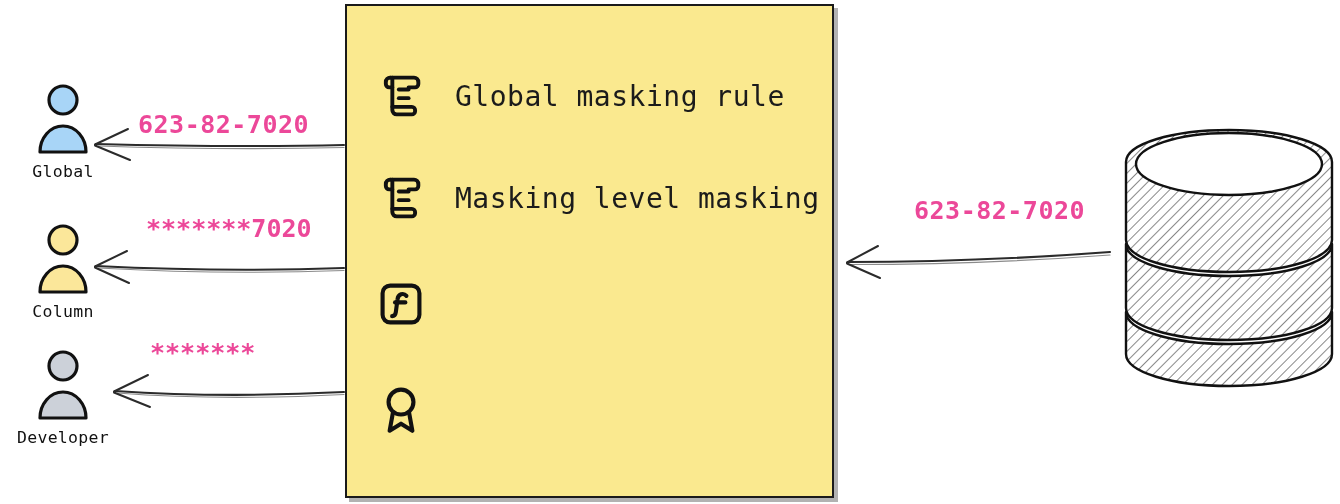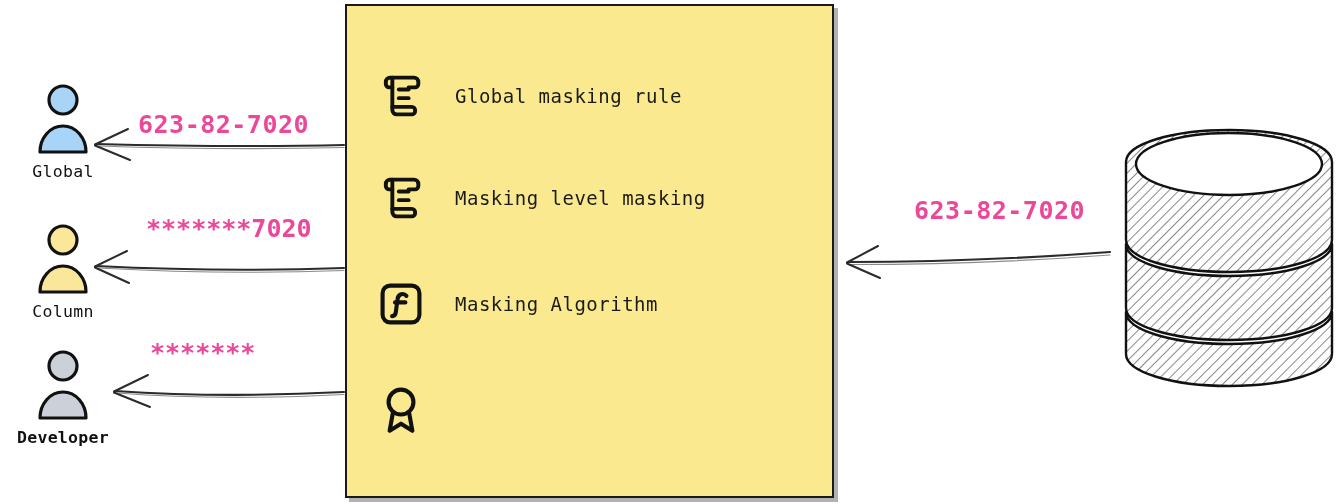--- a/index.html
+++ b/index.html
@@ -48,21 +48,21 @@
     height: 60px;
   }
   .panel-row .row-icon {
     width: 52px;
     height: 52px;
     flex: 0 0 52px;
     display: block;
   }
   .panel-row .row-label {
     font-family: "DejaVu Sans Mono", monospace;
-    font-size: 19px;
+    font-size: 28px;
     letter-spacing: 0.5px;
     color: #1b1b1b;
     white-space: nowrap;
   }
 
   
   .persona {
     position: absolute;
     width: 118px;
     text-align: center;
@@ -153,21 +153,20 @@
     </div>
 
     <div class="panel-row" style="top:268px;">
       <span class="row-icon">
         <svg viewBox="0 0 48 48" fill="none" stroke="#111" stroke-width="3.8" stroke-linecap="round" stroke-linejoin="round">
           <rect x="7" y="7" width="34" height="34" rx="7"></rect>
           <path d="M29 16.5c-1.2-1.4-3.1-2.1-4.9-1.5-2 .7-3.1 2.6-3.3 4.6l-1.6 12c-.3 2.2-1.7 3.6-3.4 3.6"></path>
           <path d="M18.5 22.5h9.5"></path>
         </svg>
       </span>
-      <span class="row-label">Masking Algorithm</span>
     </div>
 
     <div class="panel-row" style="top:372px;">
       <span class="row-icon">
         <svg viewBox="0 0 48 48" fill="none" stroke="#111" stroke-width="3.8" stroke-linecap="round" stroke-linejoin="round">
           <circle cx="24" cy="18.5" r="11.5"></circle>
           <path d="M16.5 28.5 13.5 45l10.5-6.5L34.5 45l-3-16.5"></path>
         </svg>
       </span>
     </div>
@@ -187,21 +186,21 @@
   <div class="persona" style="left:4px; top:218px;">
     <span class="persona-icon">
       <svg viewBox="0 0 86 86" fill="none">
         <circle cx="43" cy="22" r="14" fill="#fbe79a" stroke="#111" stroke-width="3.2"></circle>
         <path d="M20 74c0-14 10-26 23-26s23 12 23 26z" fill="#fbe79a" stroke="#111" stroke-width="3.2" stroke-linejoin="round"></path>
       </svg>
     </span>
     <div class="persona-label">Column</div>
   </div>
 
-  <div class="persona" style="left:4px; top:344px;font-weight:bold;">
+  <div class="persona" style="left:4px; top:344px;">
     <span class="persona-icon">
       <svg viewBox="0 0 86 86" fill="none">
         <circle cx="43" cy="22" r="14" fill="#ccd1d9" stroke="#111" stroke-width="3.2"></circle>
         <path d="M20 74c0-14 10-26 23-26s23 12 23 26z" fill="#ccd1d9" stroke="#111" stroke-width="3.2" stroke-linejoin="round"></path>
       </svg>
     </span>
     <div class="persona-label">Developer</div>
   </div>
 
   <svg class="arrow-layer" viewBox="0 0 1340 504">

